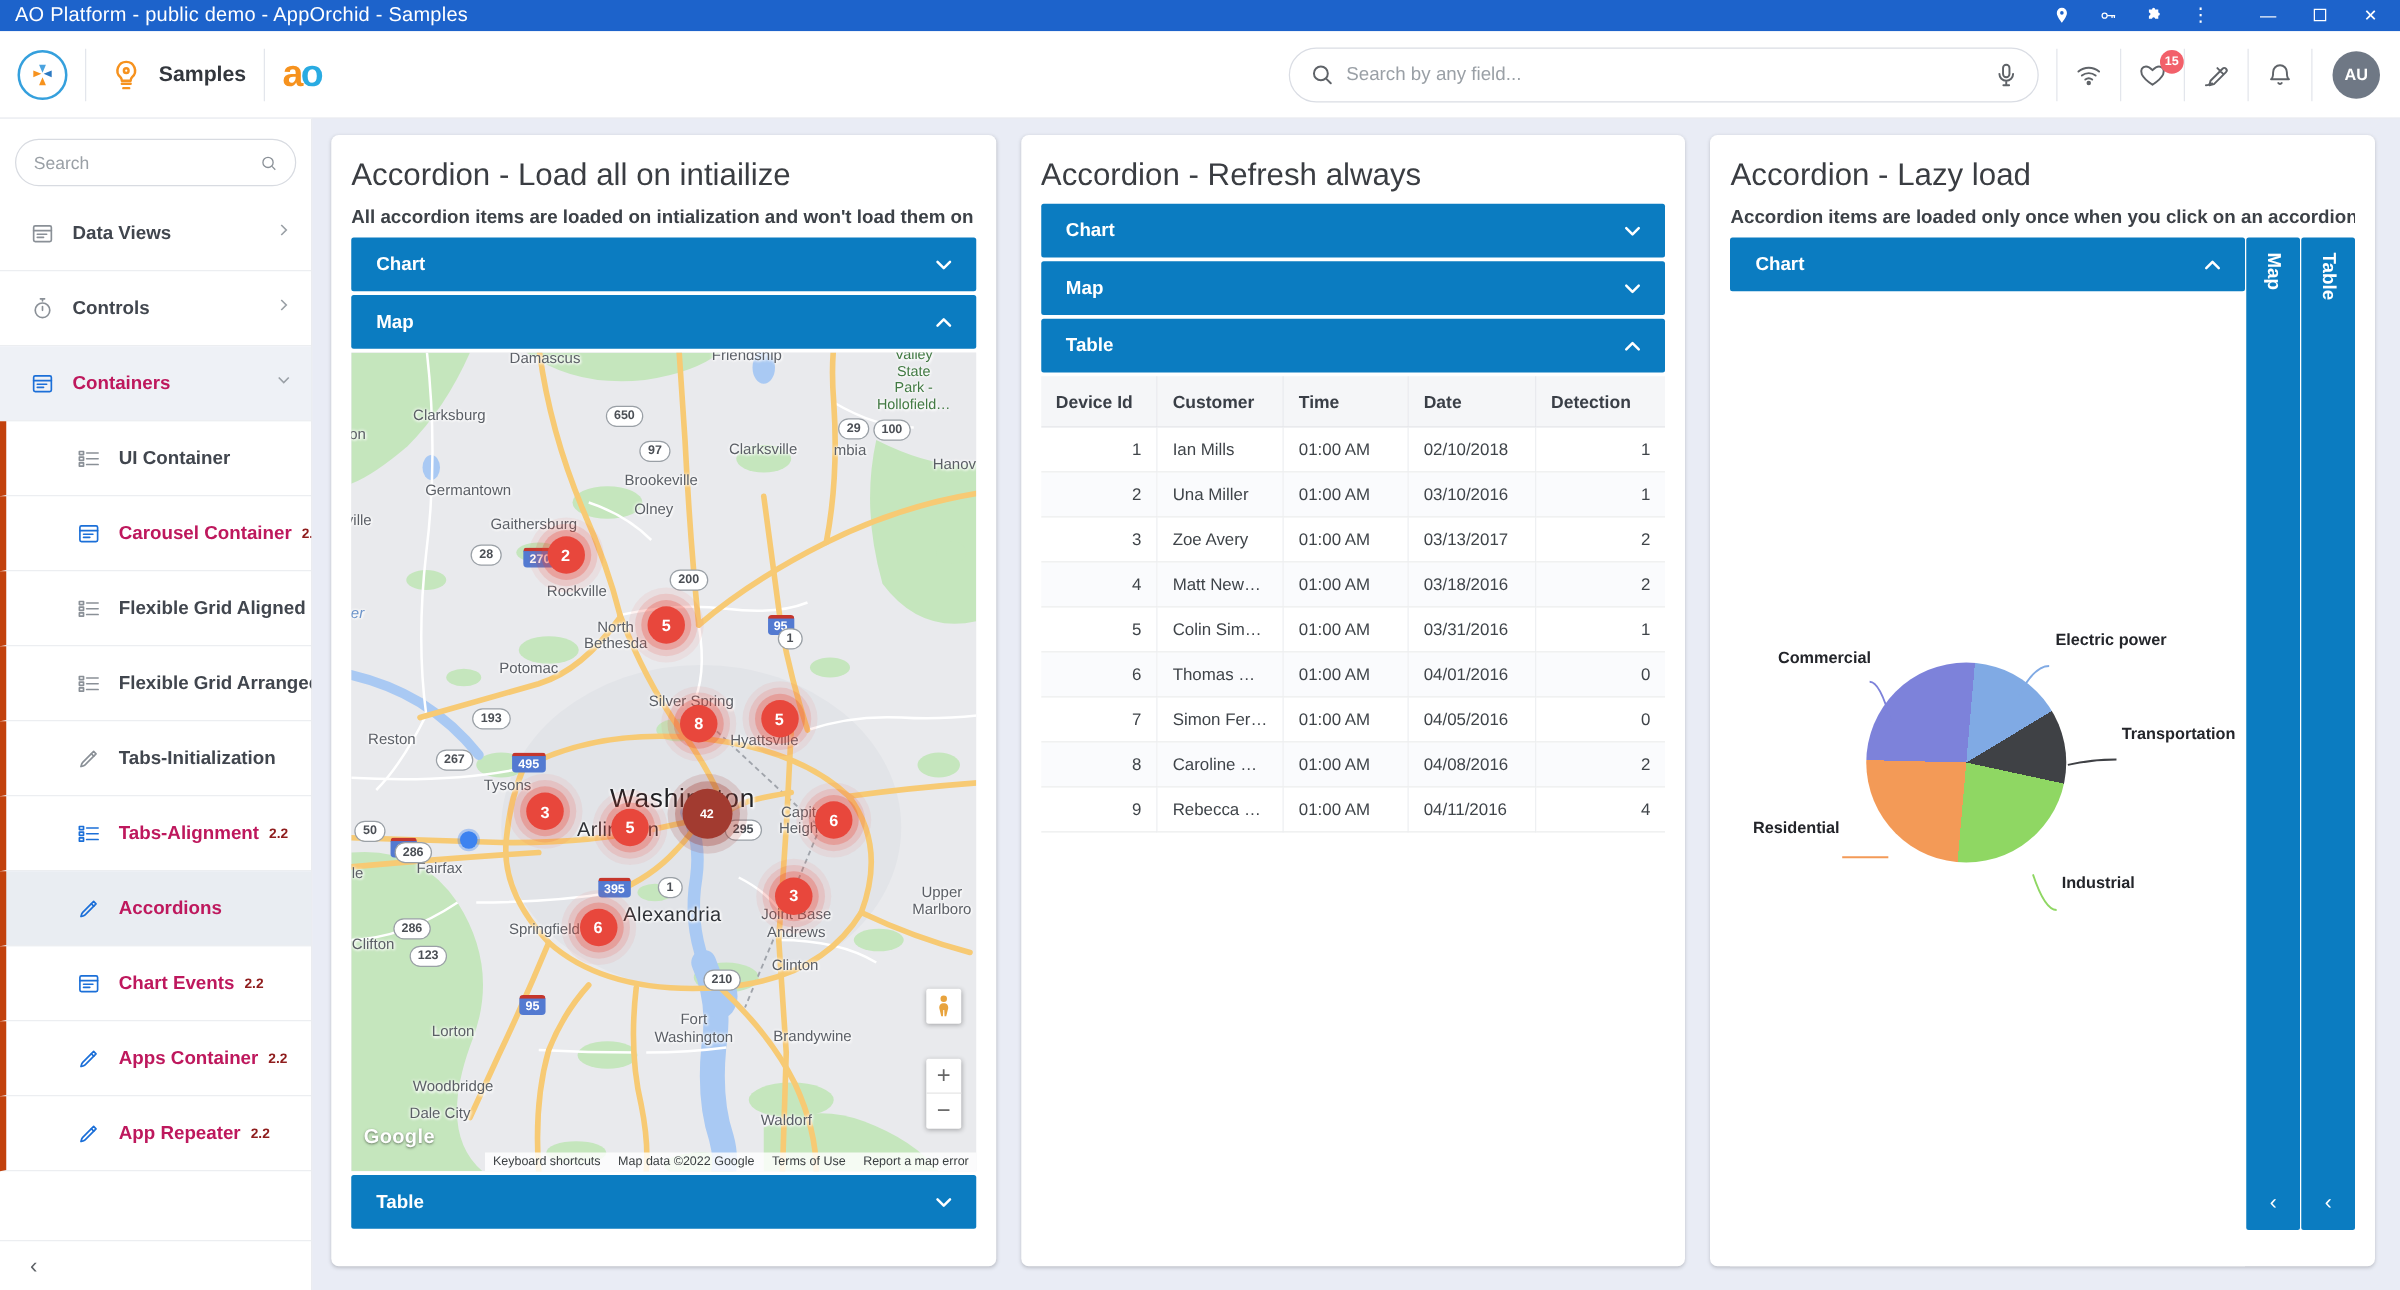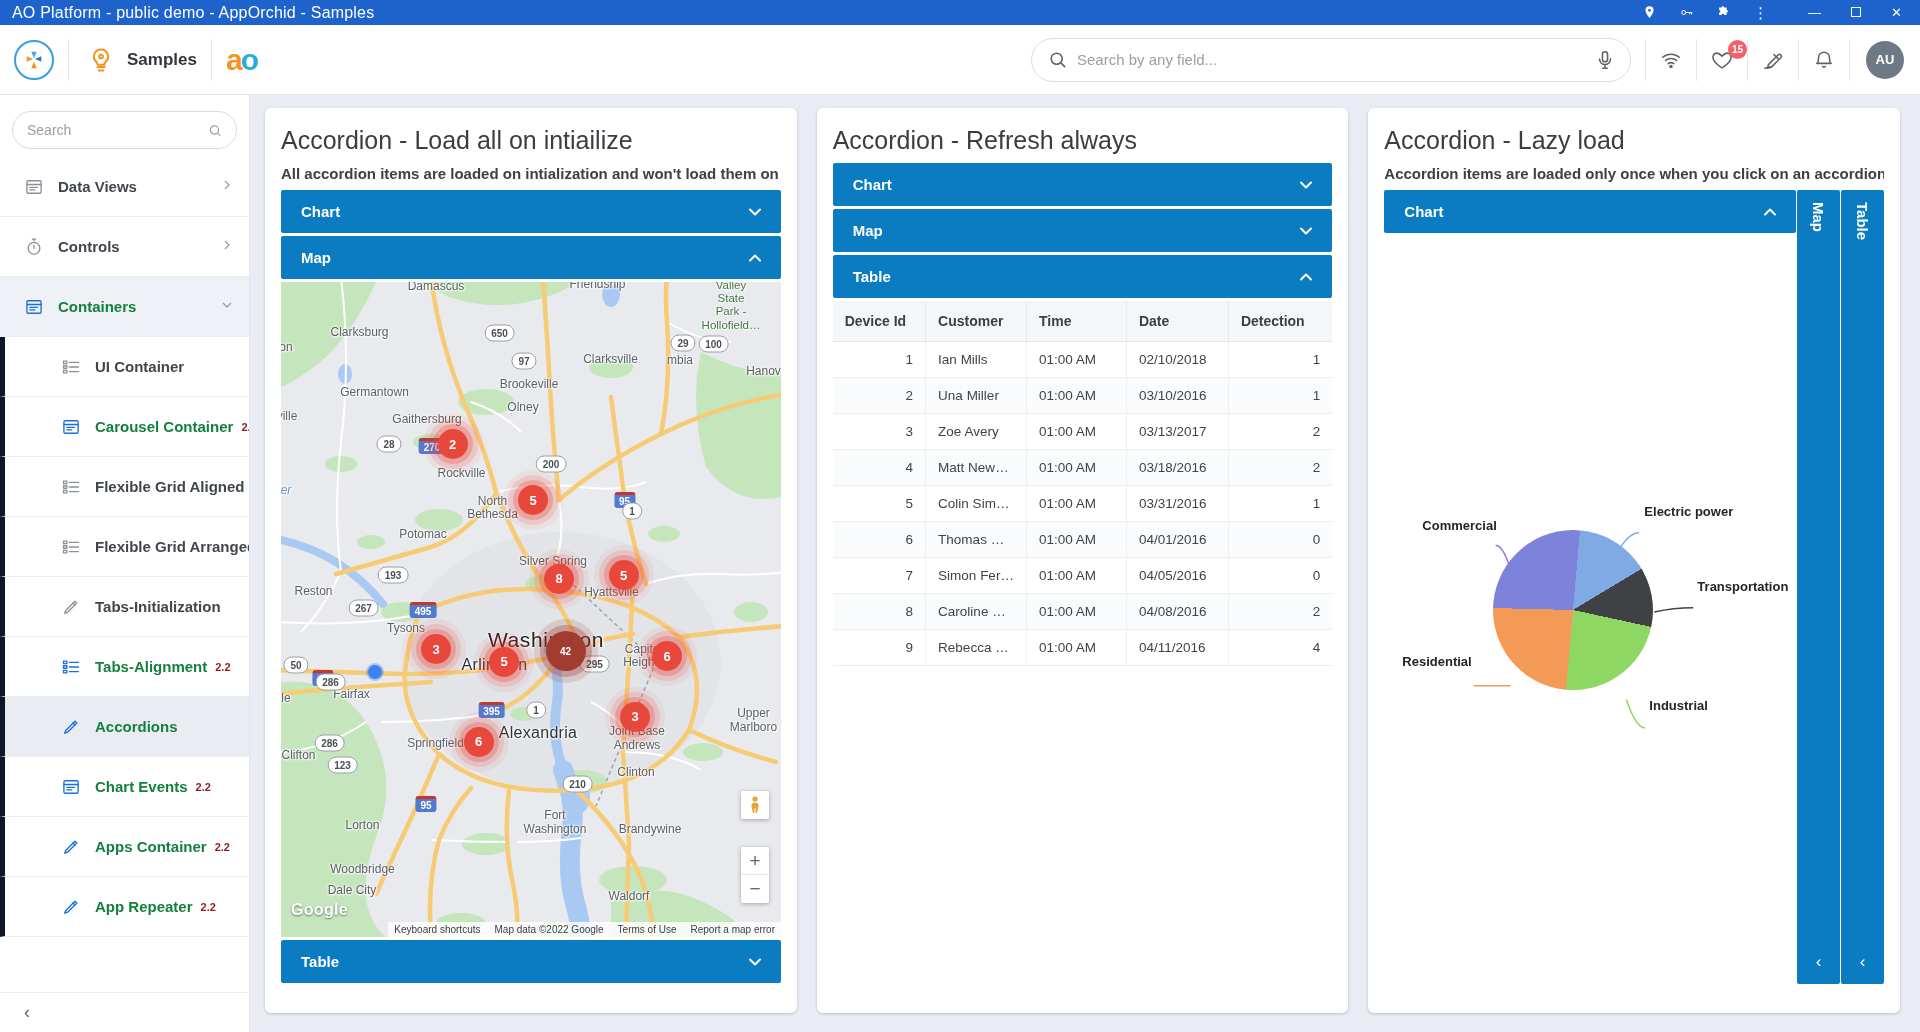--- a/index.html
+++ b/index.html
@@ -52,23 +52,23 @@
   .side-items { flex:1; overflow:hidden; }
   .s-row { height:60px; display:flex; align-items:center; padding:0 14px 0 24px;
            border-bottom:1px solid #eceef1; cursor:pointer; position:relative; }
   .s-row .ic { width:20px; height:20px; margin-right:14px; flex:none; }
   .s-row .ic svg { width:100%; height:100%; stroke:#8a9097; fill:none; stroke-width:1.6;
                    stroke-linecap:round; stroke-linejoin:round; }
   .s-row .lbl { font-size:15px; font-weight:700; color:#41464e; white-space:nowrap; }
   .s-row .ver { font-size:11px; font-weight:700; color:#8f1d1d; margin-left:8px; }
   .s-row .chev { margin-left:auto; }
   .s-row .chev svg { width:16px; height:16px; stroke:#9aa0a6; fill:none; stroke-width:2; }
-  .s-row.lvl1 { padding-left:56px; border-left:5px solid #0f172a; }
+  .s-row.lvl1 { padding-left:56px; border-left:5px solid #c2410c; }
   .s-row.parent-open { background:#eef1f6; }
-  .s-row.blue .lbl { color:#15803d; }
+  .s-row.blue .lbl { color:#be185d; }
   .s-row.blue .ic svg { stroke:#1b6fd8; }
   .s-row.selected { background:#e9edf2; }
   .side-collapse { height:40px; border-top:1px solid #eceef1; display:flex; align-items:center;
                    padding-left:24px; color:#5f6368; font-size:18px; cursor:pointer; }
 
   
   .main { position:absolute; left:250px; top:95px; right:0; bottom:0; background:#e9ecf5;
           display:flex; gap:20px; padding:13px 20px 19px 15px; }
   .card { width:532px; height:905px; background:#fff; border-radius:6px;
           box-shadow:0 1px 3px rgba(60,64,67,.25); padding:0 16px; overflow:hidden; }

